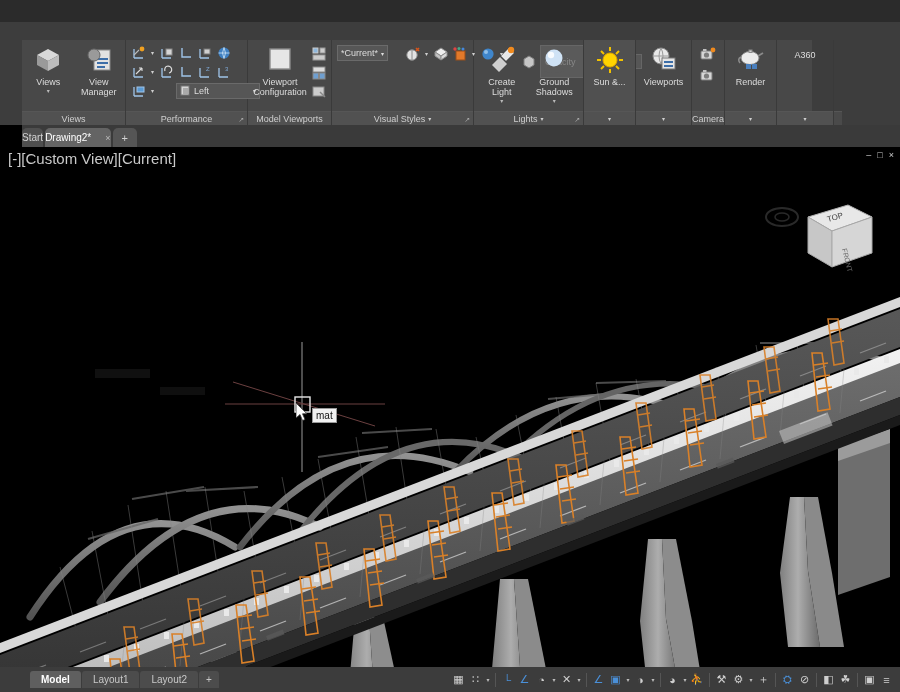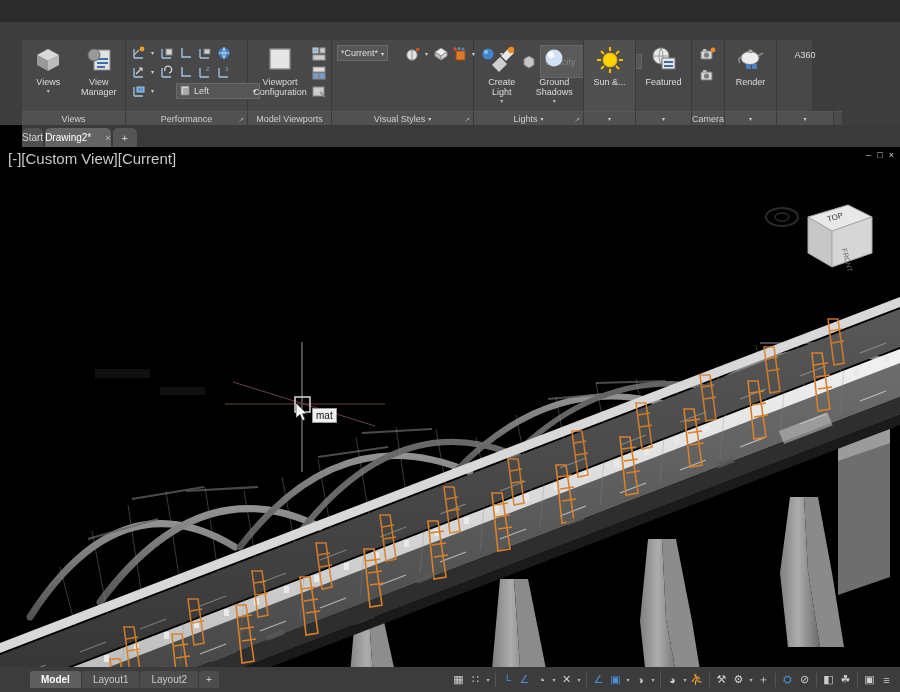--- a/index.html
+++ b/index.html
@@ -446,21 +446,21 @@
         <div class="bigbtn">
           <div class="ic">
             <svg width="28" height="28" viewBox="0 0 28 28">
               <circle cx="11" cy="10" r="8" fill="#e8e8e8" stroke="#8a8a8a"></circle>
               <path d="M3 10 H19 M11 2 Q15 10 11 18 Q7 10 11 2" stroke="#9a9a9a" fill="none"></path>
               <rect x="12" y="12" width="13" height="11" fill="#e6e6e6" stroke="#777"></rect>
               <rect x="14" y="15" width="9" height="2" fill="#3d6ea8"></rect>
               <rect x="14" y="19" width="9" height="2" fill="#3d6ea8"></rect>
             </svg>
           </div>
-          <div class="lb">Featured</div>
+          <div class="lb">Viewports</div>
         </div>
       </div>
       <div class="panel-label">
         <span class="pl-caret">▾</span>
       </div>
     </div>
 
     <div class="panel" style="width:36px">
       <div class="panel-body" style="flex-direction:column;align-items:center;gap:4px;padding-top:5px">
         <div class="smbtn">

